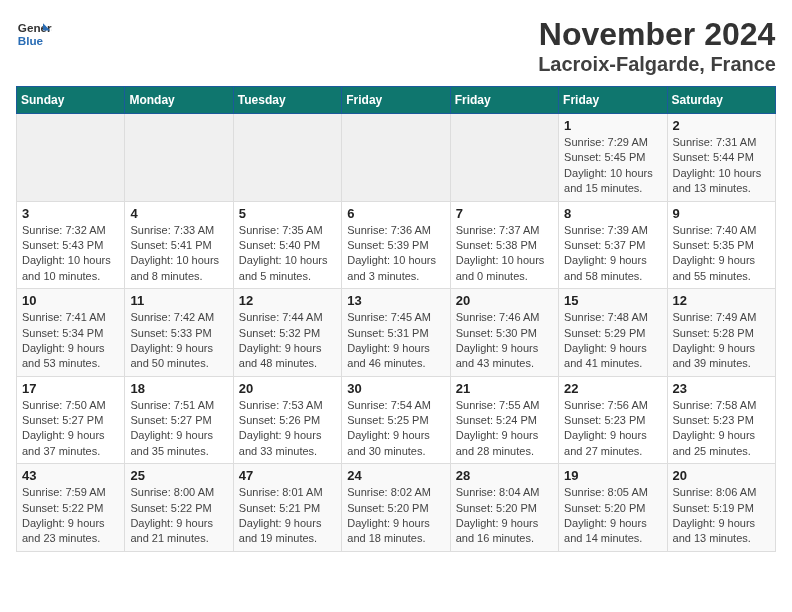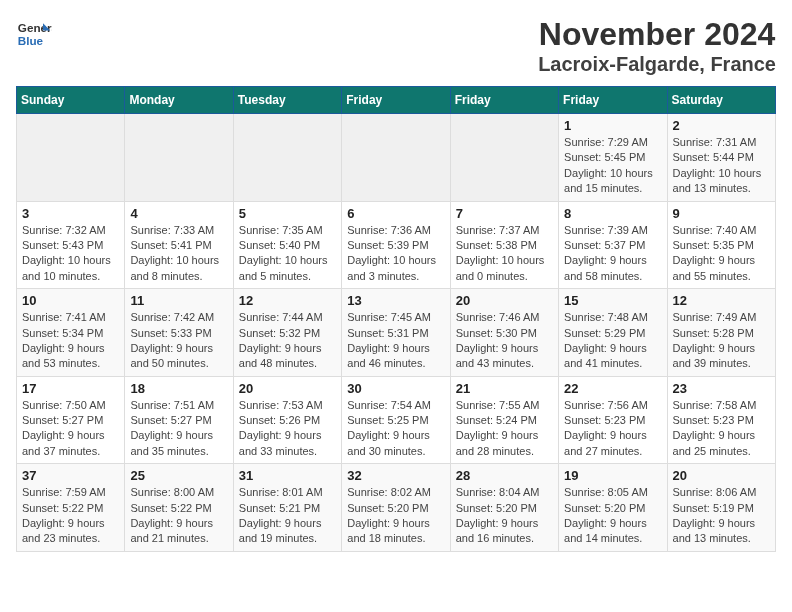--- a/index.html
+++ b/index.html
@@ -210,33 +210,33 @@
           <span class="day-num">22</span>
           <div class="day-info">Sunrise: 7:56 AM<br>Sunset: 5:23 PM<br>Daylight: 9 hours<br>and 27 minutes.</div>
         </td>
         <td>
           <span class="day-num">23</span>
           <div class="day-info">Sunrise: 7:58 AM<br>Sunset: 5:23 PM<br>Daylight: 9 hours<br>and 25 minutes.</div>
         </td>
       </tr>
       <tr>
         <td>
-          <span class="day-num">37</span>
+          <span class="day-num">43</span>
           <div class="day-info">Sunrise: 7:59 AM<br>Sunset: 5:22 PM<br>Daylight: 9 hours<br>and 23 minutes.</div>
         </td>
         <td>
           <span class="day-num">25</span>
           <div class="day-info">Sunrise: 8:00 AM<br>Sunset: 5:22 PM<br>Daylight: 9 hours<br>and 21 minutes.</div>
         </td>
         <td>
-          <span class="day-num">31</span>
+          <span class="day-num">47</span>
           <div class="day-info">Sunrise: 8:01 AM<br>Sunset: 5:21 PM<br>Daylight: 9 hours<br>and 19 minutes.</div>
         </td>
         <td>
-          <span class="day-num">32</span>
+          <span class="day-num">24</span>
           <div class="day-info">Sunrise: 8:02 AM<br>Sunset: 5:20 PM<br>Daylight: 9 hours<br>and 18 minutes.</div>
         </td>
         <td>
           <span class="day-num">28</span>
           <div class="day-info">Sunrise: 8:04 AM<br>Sunset: 5:20 PM<br>Daylight: 9 hours<br>and 16 minutes.</div>
         </td>
         <td>
           <span class="day-num">19</span>
           <div class="day-info">Sunrise: 8:05 AM<br>Sunset: 5:20 PM<br>Daylight: 9 hours<br>and 14 minutes.</div>
         </td>

